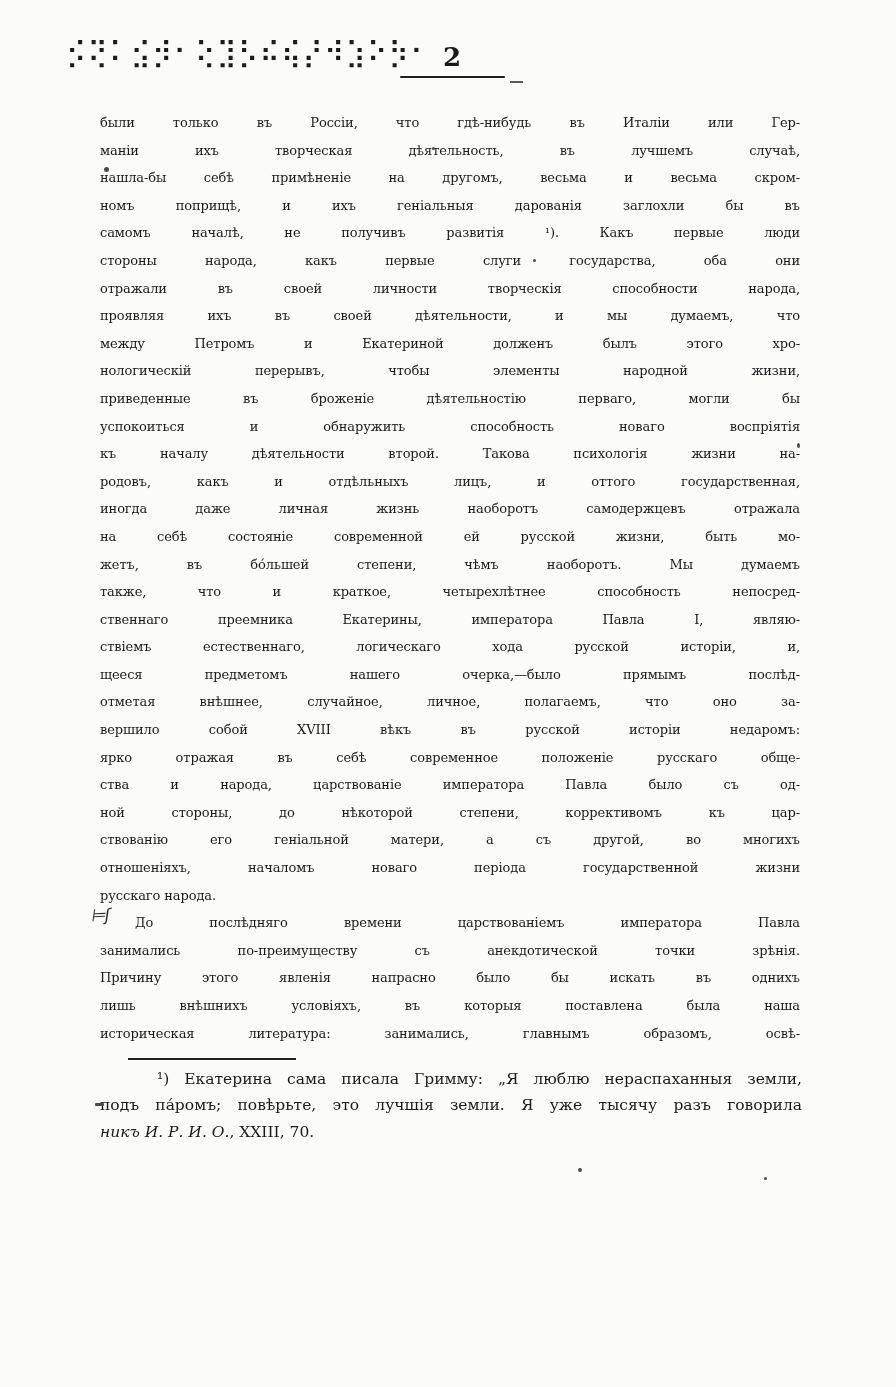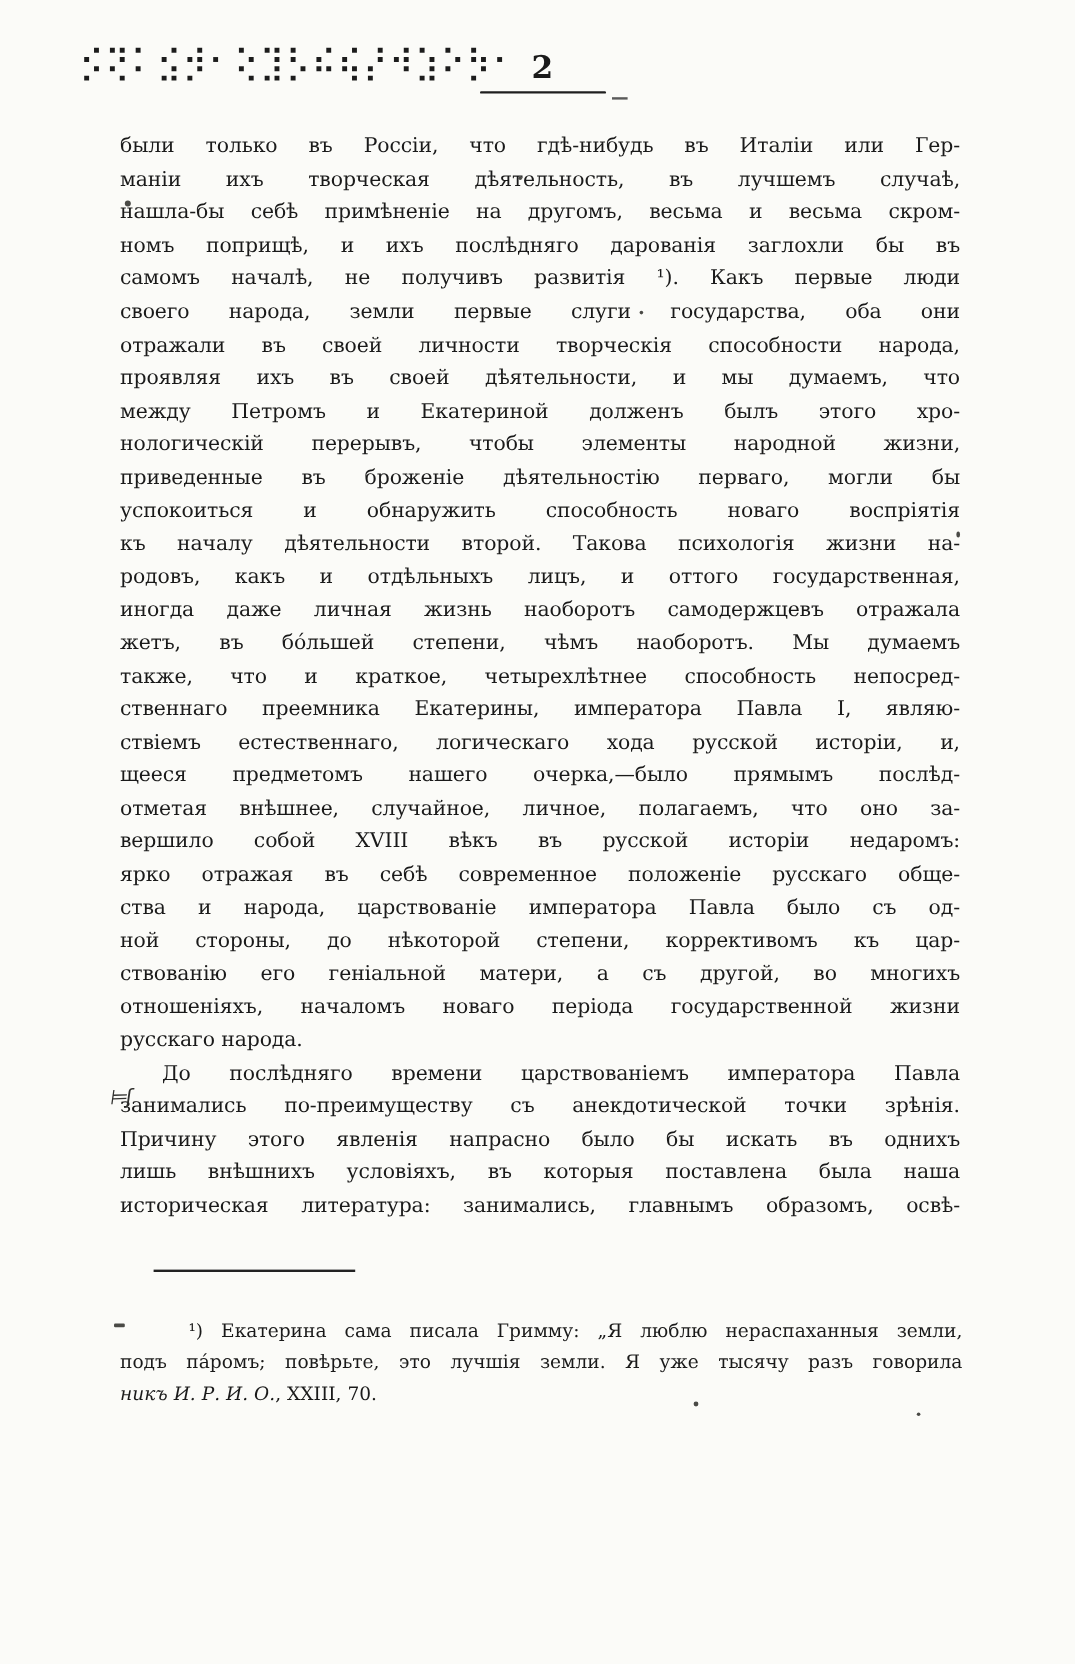--- a/index.html
+++ b/index.html
@@ -54,21 +54,21 @@
     height: 2px;
     background: #5a5a5a;
   }
 
   
   .body-block {
     position: absolute;
     left: 100px;
     top: 109px;
     width: 700px;
-    font-size: 17px;
+    font-size: 13px;
     letter-spacing: -0.1px;
   }
   .tline {
     height: 27.6px;
     line-height: 27.6px;
     text-align: justify;
     text-align-last: justify;
     white-space: nowrap; 
     overflow: visible;
   }
@@ -124,32 +124,33 @@
 
   <div class="pagenum">2</div>
   <div class="head-rule"></div>
   <div class="head-dash"></div>
 
   <div class="body-block">
     <div>
         <div class="tline"><span>были только въ Россіи, что гдѣ-нибудь въ Италіи или Гер-</span></div>
         <div class="tline"><span>маніи ихъ творческая дѣятельность, въ лучшемъ случаѣ,</span></div>
         <div class="tline"><span>нашла-бы себѣ примѣненіе на другомъ, весьма и весьма скром-</span></div>
-        <div class="tline"><span>номъ поприщѣ, и ихъ послѣдняго дарованія заглохли бы въ</span></div>
+        <div class="tline"><span>номъ поприщѣ, и ихъ геніальныя дарованія заглохли бы въ</span></div>
         <div class="tline"><span>самомъ началѣ, не получивъ развитія ¹). Какъ первые люди</span></div>
-        <div class="tline"><span>своего народа, земли первые слуги государства, оба они</span></div>
+        <div class="tline"><span>стороны народа, какъ первые слуги государства, оба они</span></div>
         <div class="tline"><span>отражали въ своей личности творческія способности народа,</span></div>
         <div class="tline"><span>проявляя ихъ въ своей дѣятельности, и мы думаемъ, что</span></div>
         <div class="tline"><span>между Петромъ и Екатериной долженъ былъ этого хро-</span></div>
         <div class="tline"><span>нологическій перерывъ, чтобы элементы народной жизни,</span></div>
         <div class="tline"><span>приведенные въ броженіе дѣятельностію перваго, могли бы</span></div>
         <div class="tline"><span>успокоиться и обнаружить способность новаго воспріятія</span></div>
         <div class="tline"><span>къ началу дѣятельности второй. Такова психологія жизни на-</span></div>
         <div class="tline"><span>родовъ, какъ и отдѣльныхъ лицъ, и оттого государственная,</span></div>
         <div class="tline"><span>иногда даже личная жизнь наоборотъ самодержцевъ отражала</span></div>
+        <div class="tline"><span>на себѣ состояніе современной ей русской жизни, быть мо-</span></div>
         <div class="tline"><span>жетъ, въ бо́льшей степени, чѣмъ наоборотъ. Мы думаемъ</span></div>
         <div class="tline"><span>также, что и краткое, четырехлѣтнее способность непосред-</span></div>
         <div class="tline"><span>ственнаго преемника Екатерины, императора Павла I, являю-</span></div>
         <div class="tline"><span>ствіемъ естественнаго, логическаго хода русской исторіи, и,</span></div>
         <div class="tline"><span>щееся предметомъ нашего очерка,—было прямымъ послѣд-</span></div>
         <div class="tline"><span>отметая внѣшнее, случайное, личное, полагаемъ, что оно за-</span></div>
         <div class="tline"><span>вершило собой XVIII вѣкъ въ русской исторіи недаромъ:</span></div>
         <div class="tline"><span>ярко отражая въ себѣ современное положеніе русскаго обще-</span></div>
         <div class="tline"><span>ства и народа, царствованіе императора Павла было съ од-</span></div>
         <div class="tline"><span>ной стороны, до нѣкоторой степени, коррективомъ къ цар-</span></div>
@@ -164,21 +165,21 @@
         <div class="tline"><span>лишь внѣшнихъ условіяхъ, въ которыя поставлена была наша</span></div>
         <div class="tline"><span>историческая литература: занимались, главнымъ образомъ, освѣ-</span></div>
       </div>
   </div>
 
   <div class="margin-mark">⊨ʃ</div>
 
   <div class="footnote-sep"></div>
 
   <div class="footnote">
-      <div class="tline" style="text-indent: 57px; margin-top: 30px;"><span>¹) Екатерина сама писала Гримму: „Я люблю нераспаханныя земли,</span></div>
+      <div class="tline" style="text-indent: 57px;"><span>¹) Екатерина сама писала Гримму: „Я люблю нераспаханныя земли,</span></div>
       <div class="tline"><span>подъ па́ромъ; повѣрьте, это лучшія земли. Я уже тысячу разъ говорила</span></div>
       <div class="tline no-just"><span class="it">никъ И. Р. И. О.</span><span>, XXIII, 70.</span></div>
     </div>
 
   <div id="specks-layer">
       <div class="speck" style="left: 104px; top: 167px; width: 5px; height: 5px;"></div>
       <div class="speck" style="left: 432px; top: 147px; width: 3px; height: 3px;"></div>
       <div class="speck" style="left: 533px; top: 259px; width: 3px; height: 3px;"></div>
       <div class="speck" style="left: 797px; top: 443px; width: 3px; height: 5px;"></div>
       <div class="speck" style="left: 95px; top: 1103px; width: 9px; height: 2.5px; border-radius: 1px;"></div>

